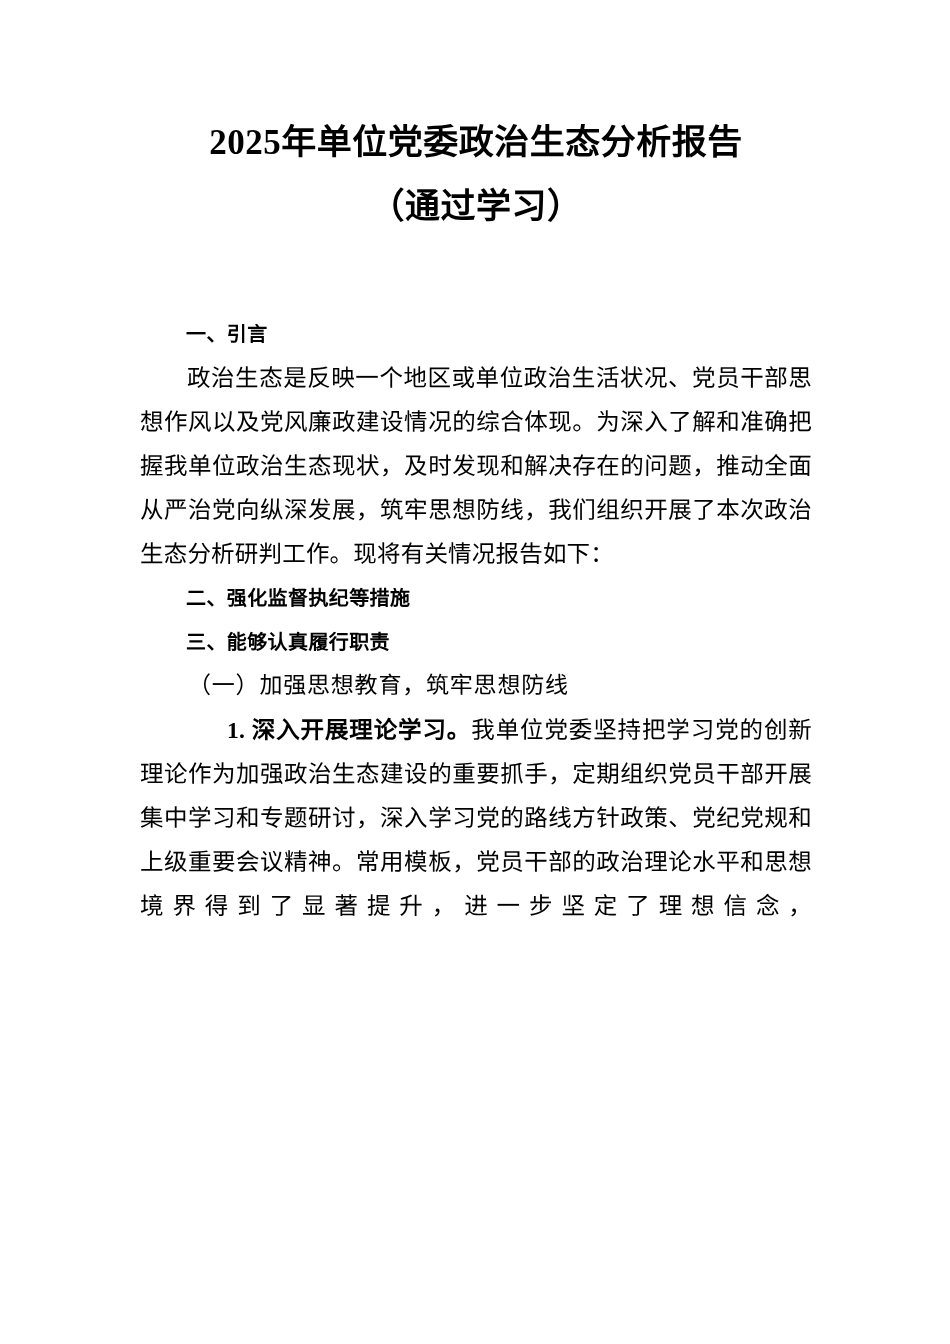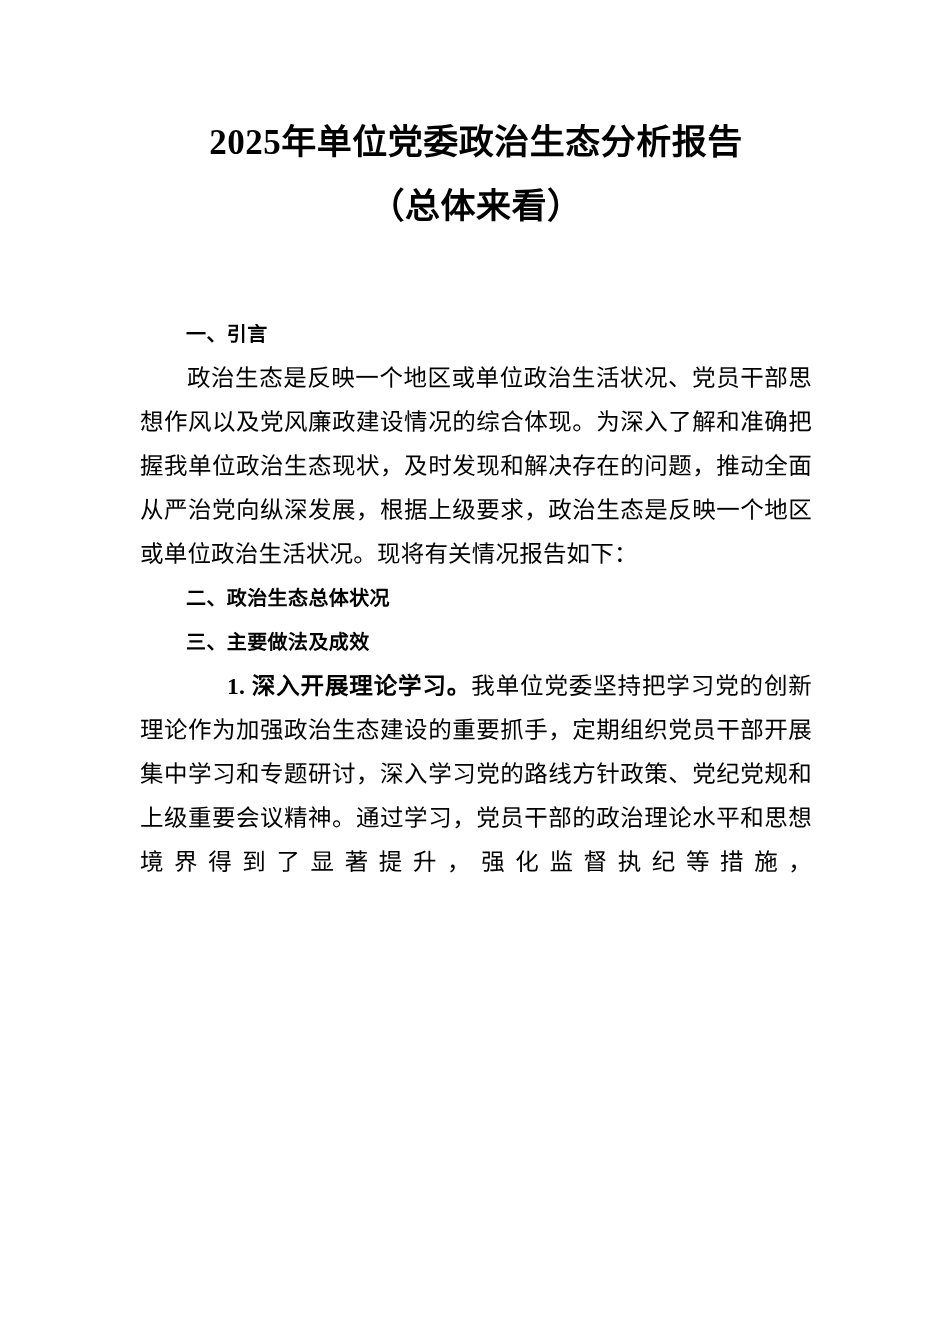--- a/index.html
+++ b/index.html
@@ -98,30 +98,31 @@
   }
 </style>
 </head>
 <body>
 
 <div class="page">
   <div class="content">
 
     <h1 class="doc-title doc-title-line1">2025年单位党委政治生态分析报告</h1>
 
-    <h1 class="doc-title doc-title-line2">（总体来看）</h1>
+    <h1 class="doc-title doc-title-line2">（通过学习）</h1>
 
     <div class="title-gap"></div>
 
     <h2 class="heading">一、引言</h2>
-    <p class="para">政治生态是反映一个地区或单位政治生活状况、党员干部思想作风以及党风廉政建设情况的综合体现。为深入了解和准确把握我单位政治生态现状，及时发现和解决存在的问题，推动全面从严治党向纵深发展，根据上级要求，政治生态是反映一个地区或单位政治生活状况。现将有关情况报告如下：</p>
+    <p class="para">政治生态是反映一个地区或单位政治生活状况、党员干部思想作风以及党风廉政建设情况的综合体现。为深入了解和准确把握我单位政治生态现状，及时发现和解决存在的问题，推动全面从严治党向纵深发展，筑牢思想防线，我们组织开展了本次政治生态分析研判工作。现将有关情况报告如下：</p>
 
-    <h2 class="heading">二、政治生态总体状况</h2>
+    <h2 class="heading">二、强化监督执纪等措施</h2>
 
-    <h2 class="heading">三、主要做法及成效</h2>
+    <h2 class="heading">三、能够认真履行职责</h2>
 
+    <p class="subheading">（一）加强思想教育，筑牢思想防线</p>
 
     <div class="clip-window" style="height: 372px;">
-      <p class="para clipped"><span class="lead-bold">1. 深入开展理论学习。</span><span>我单位党委坚持把学习党的创新理论作为加强政治生态建设的重要抓手，定期组织党员干部开展集中学习和专题研讨，深入学习党的路线方针政策、党纪党规和上级重要会议精神。通过学习，党员干部的政治理论水平和思想境界得到了显著提升，强化监督执纪等措施，</span></p>
+      <p class="para clipped"><span class="lead-bold">1. 深入开展理论学习。</span><span>我单位党委坚持把学习党的创新理论作为加强政治生态建设的重要抓手，定期组织党员干部开展集中学习和专题研讨，深入学习党的路线方针政策、党纪党规和上级重要会议精神。常用模板，党员干部的政治理论水平和思想境界得到了显著提升，进一步坚定了理想信念，</span></p>
     </div>
 
   </div>
 </div>
 
 </body></html>

